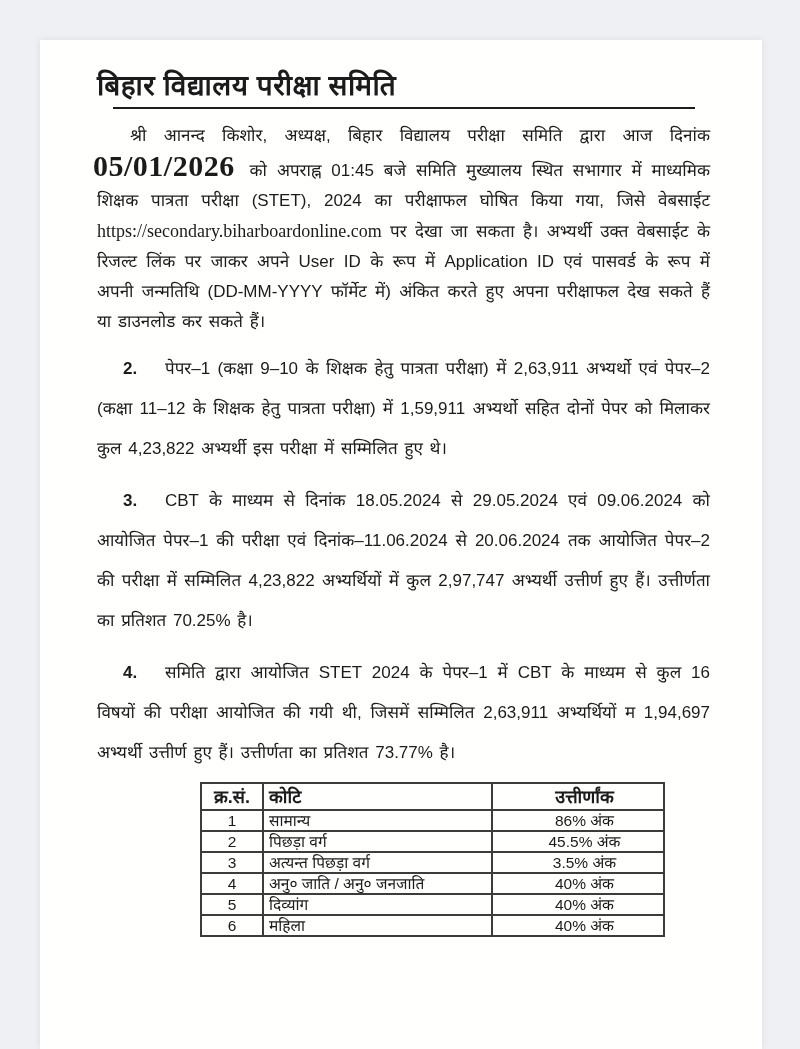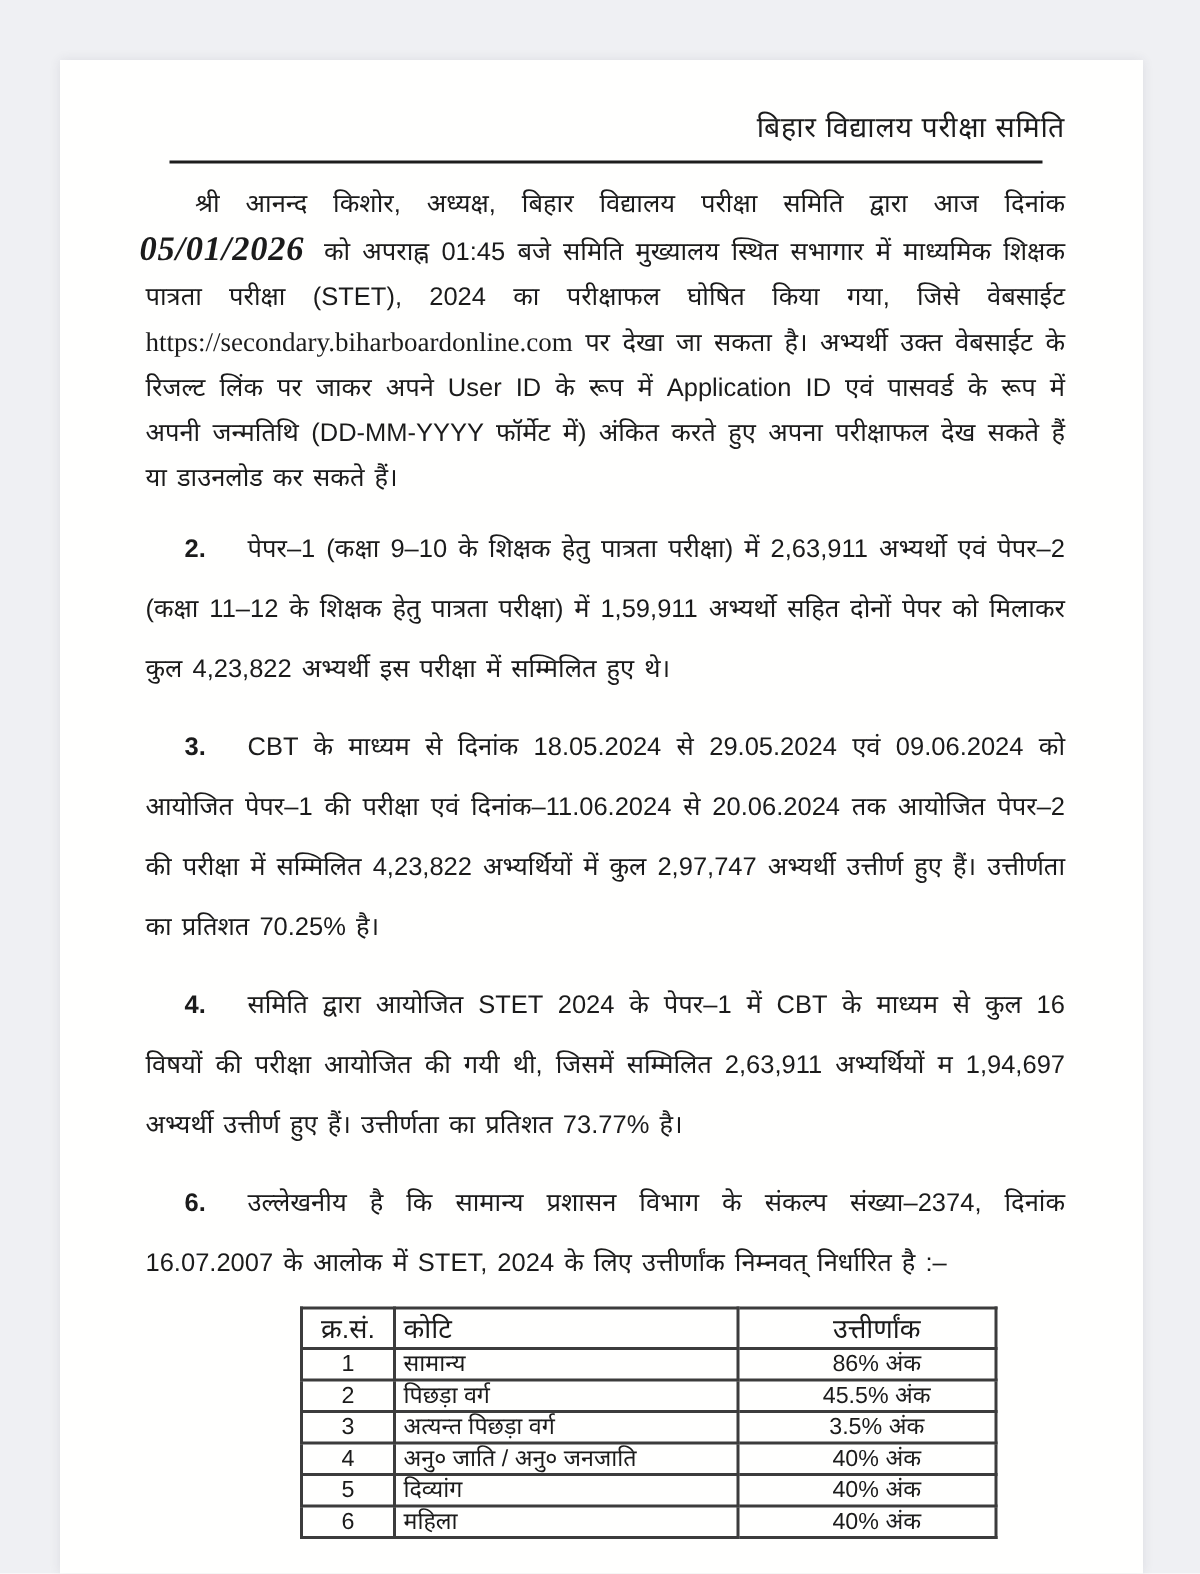--- a/index.html
+++ b/index.html
@@ -16,23 +16,23 @@
     width:722px;height:1009px;
     background:#fffffe;
     box-shadow:0 0 7px rgba(60,60,80,0.10);
   }
   .content{
     padding:30px 52px 0 57px;
     color:#1b1b1b;
     font-size:17px;
   }
   .title{
-    text-align:right;
-    font-size:19px;
-    font-weight:normal;
+    text-align:left;
+    font-size:28px;
+    font-weight:bold;
     letter-spacing:0.5px;
     line-height:32px;
     white-space:nowrap;
   }
   .title-rule{
     height:2px;
     background:#1d1d1d;
     margin:5px 10px 9px 16px;
     width:582px;
   }
@@ -44,22 +44,21 @@
   }
   .line1{
     display:block;
     text-align:justify;
     text-align-last:justify;
     text-indent:33px;
   }
   .date-stamp{
     font-family:"Liberation Serif","DejaVu Serif",serif;
     font-weight:bold;
-    font-style:italic;
-    font-size:23px;
+    font-size:30px;
     letter-spacing:0.5px;
     margin-left:-4px;
     margin-right:5px;
     white-space:nowrap;
   }
   .url{
     font-family:"Liberation Serif","DejaVu Serif",serif;
     font-size:18px;
   }
   .numbered{
@@ -81,21 +80,21 @@
   th,td{
     border:2px solid #3c3c3c;
     padding:0 5px;
     overflow:hidden;
     white-space:nowrap;
   }
   th{
     height:25px;
     font-size:18px;
     line-height:22px;
-    font-weight:normal;
+    font-weight:bold;
     text-align:center;
   }
   td{
     height:19px;
     font-size:15.5px;
     line-height:18px;
   }
   .c-sn{width:50px;text-align:center;}
   .c-cat{width:217px;text-align:left;margin-left:33px;}
   .c-marks{width:147px;text-align:center;padding-left:18px;}
@@ -123,23 +122,20 @@
 
     <p class="numbered">
       <span class="pnum">3.</span><span>CBT के माध्यम से दिनांक 18.05.2024 से 29.05.2024 एवं 09.06.2024 को आयोजित पेपर–1 की परीक्षा एवं दिनांक–11.06.2024 से 20.06.2024 तक आयोजित पेपर–2 की परीक्षा में सम्मिलित 4,23,822 अभ्यर्थियों में कुल 2,97,747 अभ्यर्थी उत्तीर्ण हुए हैं। उत्तीर्णता का प्रतिशत 70.25% है।</span>
     </p>
 
     <p class="numbered">
       <span class="pnum">4.</span><span>समिति द्वारा आयोजित STET 2024 के पेपर–1 में CBT के माध्यम से कुल 16 विषयों की परीक्षा आयोजित की गयी थी, जिसमें सम्मिलित 2,63,911 अभ्यर्थियों म 1,94,697 अभ्यर्थी उत्तीर्ण हुए हैं। उत्तीर्णता का प्रतिशत 73.77% है।</span>
     </p>
 
 
-    <p class="numbered">
-      <span class="pnum">6.</span><span>उल्लेखनीय है कि सामान्य प्रशासन विभाग के संकल्प संख्या–2374, दिनांक 16.07.2007 के आलोक में STET, 2024 के लिए उत्तीर्णांक निम्नवत् निर्धारित है :–</span>
-    </p>
 
     <table>
       <tbody>
           <tr>
         <th class="c-sn">क्र.सं.</th>
         <th class="c-cat">कोटि</th>
         <th class="c-marks">उत्तीर्णांक</th>
       </tr>
       <tr>
         <td class="c-sn">1</td>

